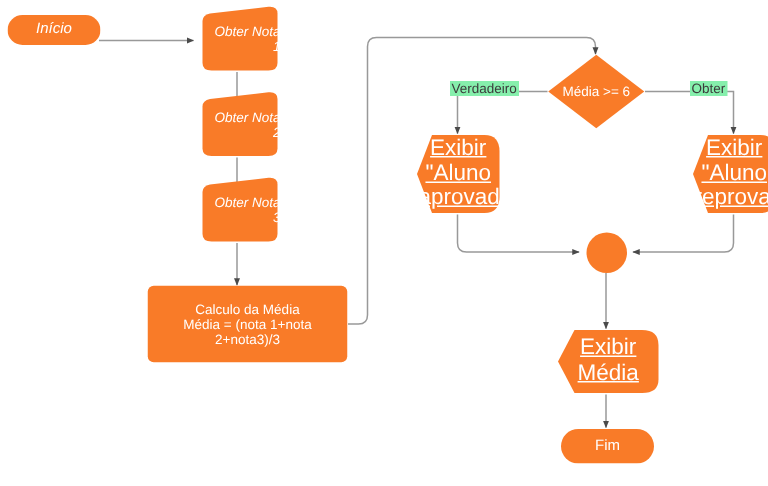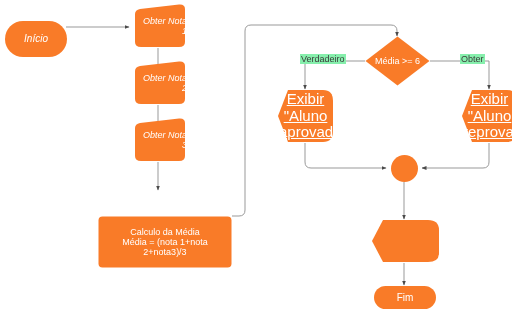--- a/index.html
+++ b/index.html
@@ -122,21 +122,21 @@
       <path d="M 305 143 L 305 162 Q 305 168 311 168 L 386 168"></path>
 
       <path d="M 489 143 L 489 162 Q 489 168 483 168 L 422 168"></path>
 
       <path d="M 404 182 L 404 219"></path>
 
       <path d="M 404 263 L 404 285"></path>
     </g>
   </svg>
 
-  <div class="node terminator italic" style="left:5px; top:21px; width:62px; height:36px;">
+  <div class="node terminator italic" style="left:5px; top:10px; width:62px; height:20px;">
     <span class="lbl">Início</span>
   </div>
 
   <div class="node inputbox" style="left:129px; top:4px; width:60px; height:44px;">
     <svg class="shape" viewBox="0 0 60 44" preserveAspectRatio="none">
       <path d="M 6 10 Q 6 6 11 5 L 50 0.5 Q 56 0 56 5 L 56 38 Q 56 43 50 43 L 12 43 Q 6 43 6 38 Z" fill="#F97B28"></path>
     </svg>
     <span class="lbl">Obter Nota
 1</span>
   </div>
@@ -150,21 +150,21 @@
   </div>
 
   <div class="node inputbox" style="left:129px; top:118px; width:60px; height:44px;">
     <svg class="shape" viewBox="0 0 60 44" preserveAspectRatio="none">
       <path d="M 6 10 Q 6 6 11 5 L 50 0.5 Q 56 0 56 5 L 56 38 Q 56 43 50 43 L 12 43 Q 6 43 6 38 Z" fill="#F97B28"></path>
     </svg>
     <span class="lbl">Obter Nota
 3</span>
   </div>
 
-  <div class="node procbox" style="left:98px; top:190px; width:134px; height:52px;margin-top:26px;">
+  <div class="node procbox" style="left:98px; top:190px; width:134px; height:52px;">
     <svg class="shape" viewBox="0 0 134 52" preserveAspectRatio="none">
       <rect x="0.5" y="0.5" width="133" height="51" rx="4" ry="4" fill="#F97B28"></rect>
     </svg>
     <span class="lbl">Calculo da Média
 Média = (nota 1+nota
 2+nota3)/3</span>
   </div>
 
   <div class="node diamond" style="left:365px; top:36px; width:65px; height:50px;">
     <svg class="shape" viewBox="0 0 65 50" preserveAspectRatio="none">
@@ -200,19 +200,20 @@
   </div>
 
   <div class="node circlebox" style="left:391px; top:155px; width:27px; height:27px;">
     <span class="lbl"></span>
   </div>
 
   <div class="node hexbox" style="left:371px; top:219px; width:69px; height:44px;">
     <svg class="shape" viewBox="0 0 69 44" preserveAspectRatio="none">
       <path d="M 12 1 L 57 1 Q 68 1 68 11 L 68 34 Q 68 43 57 43 L 12 43 L 1 22 Z" fill="#F97B28"></path>
     </svg>
+    <span class="lbl">Exibir Média</span>
   </div>
 
   <div class="node terminator" style="left:374px; top:286px; width:62px; height:23px;">
     <span class="lbl">Fim</span>
   </div>
 
 </div>
 
 </body></html>

